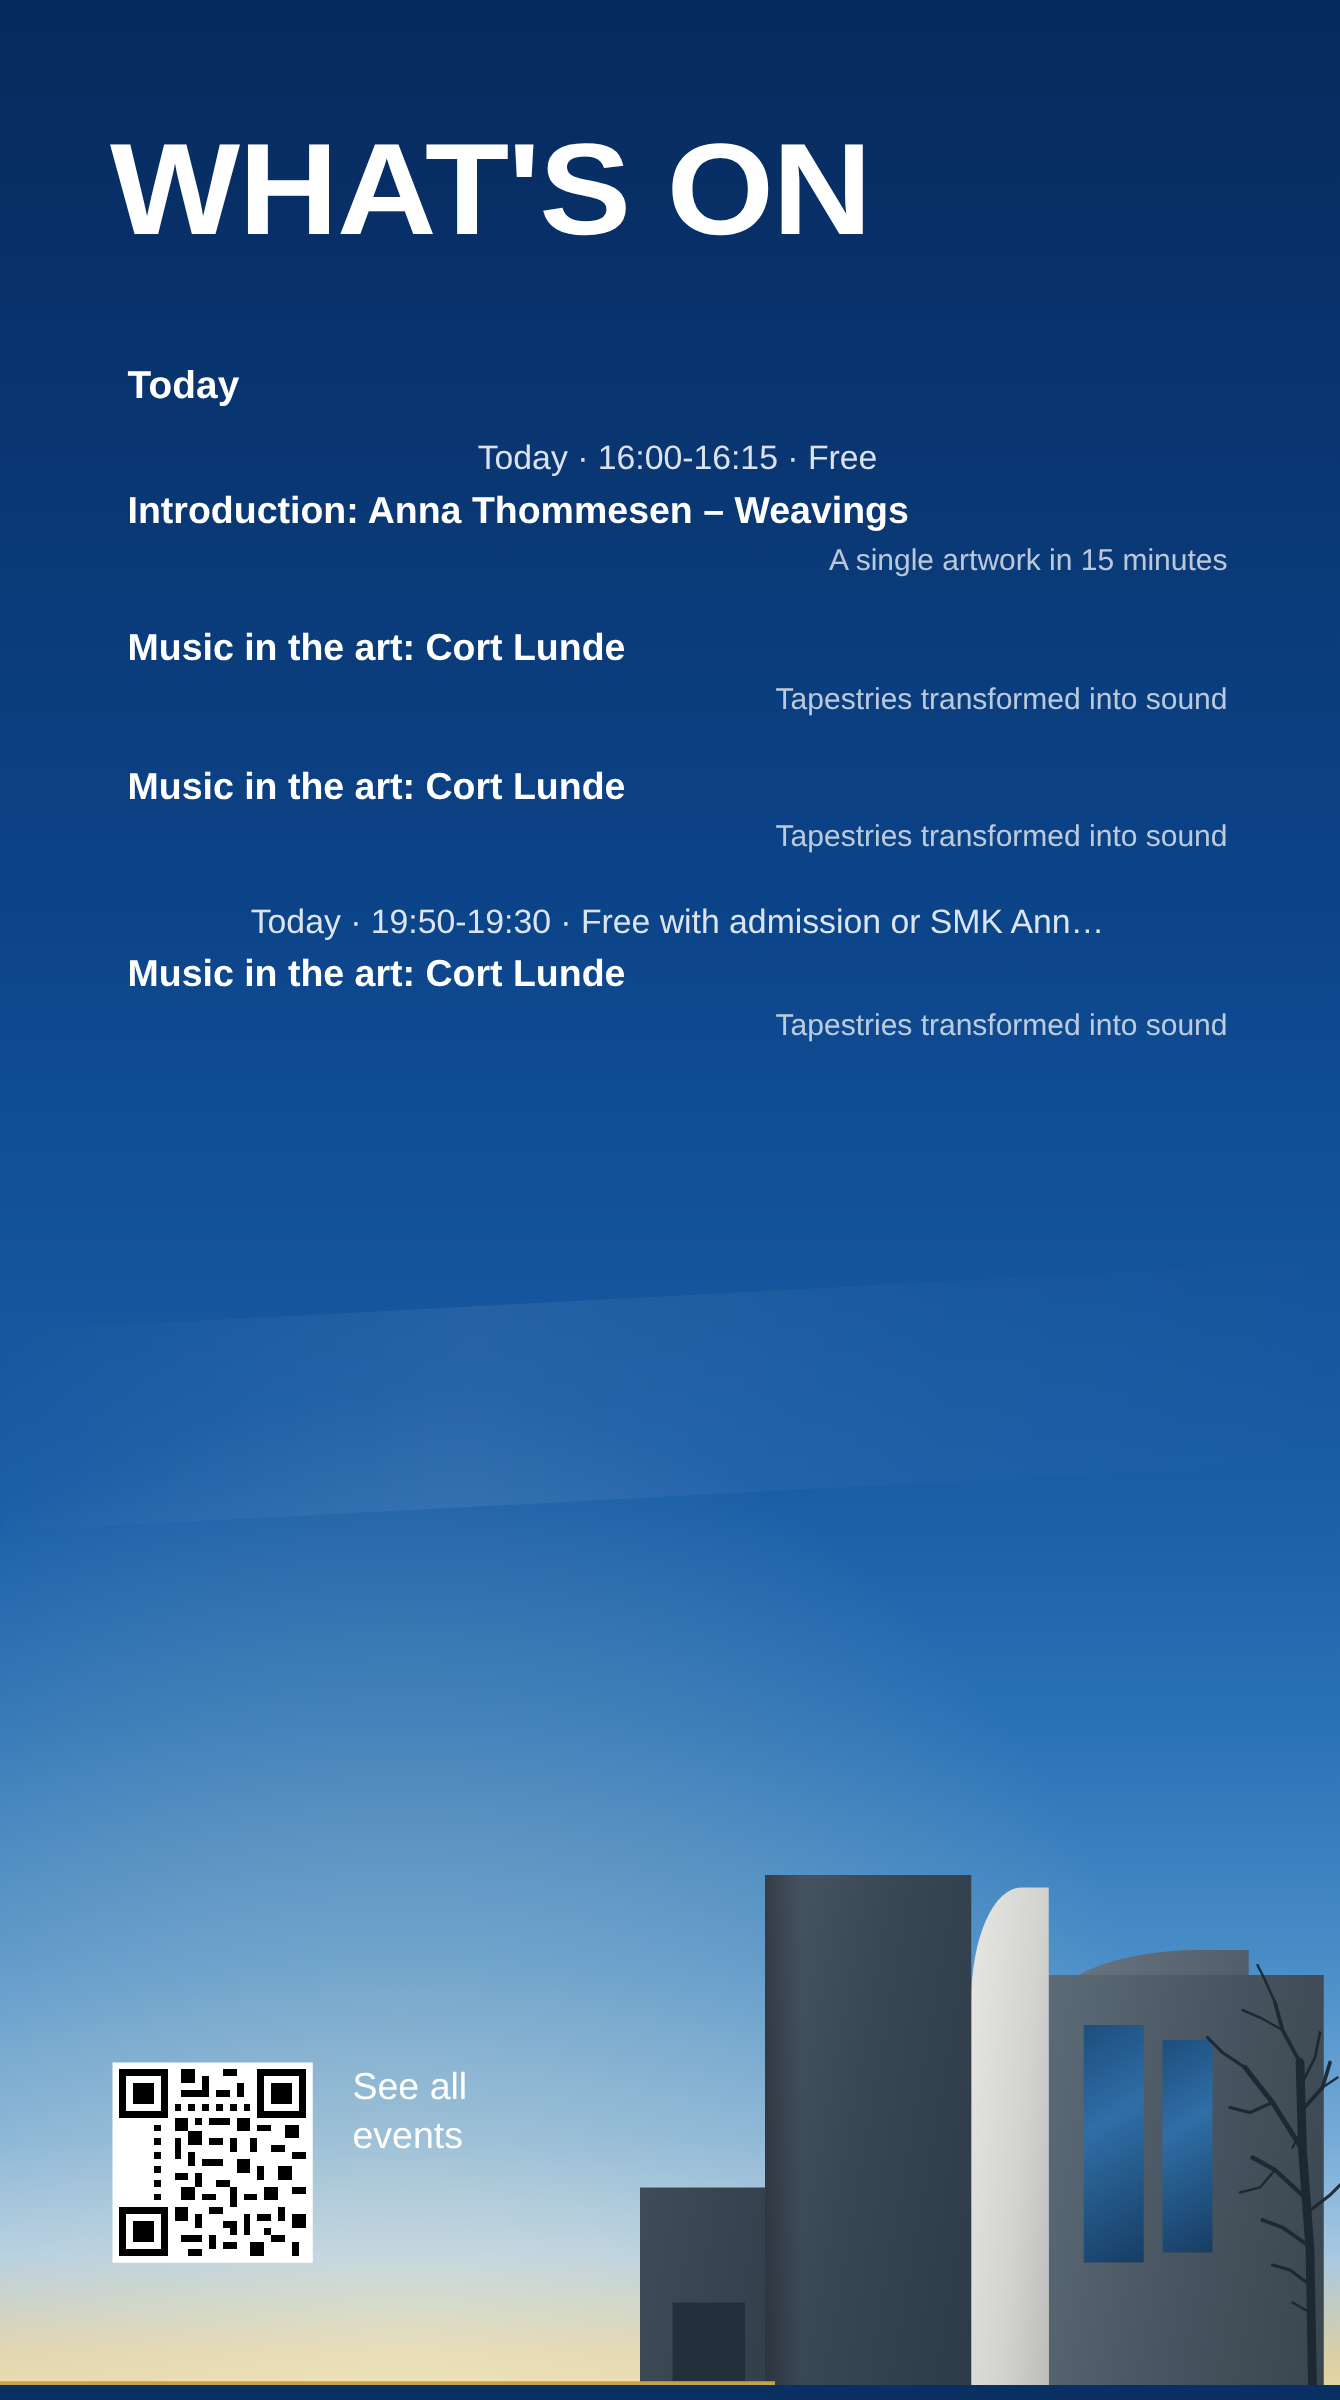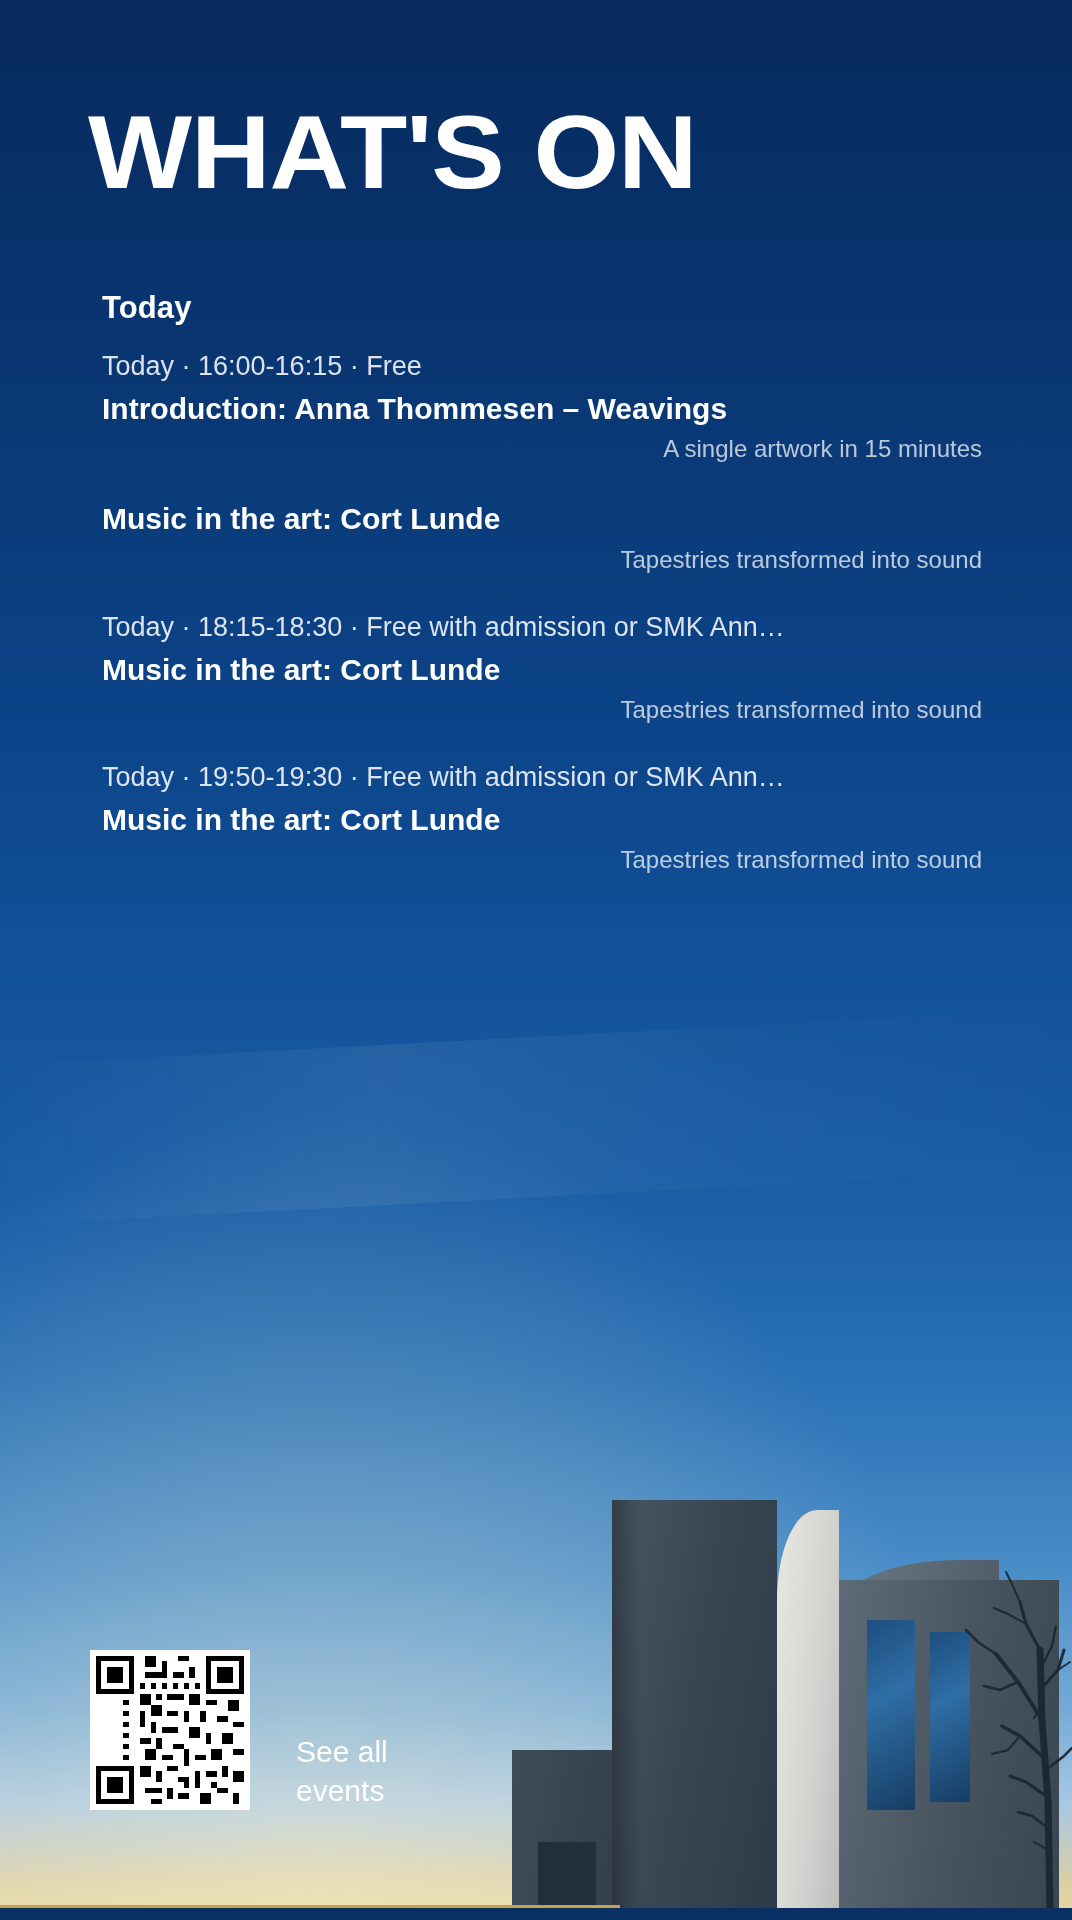--- a/index.html
+++ b/index.html
@@ -88,20 +88,21 @@
   }
   .event .meta {
     color: rgba(255,255,255,0.86);
     font-size: 27px;
     font-weight: 400;
     line-height: 1.25;
     white-space: nowrap;
     overflow: hidden;
     text-overflow: ellipsis;
     margin-bottom: 6px;
+    text-align: center;
   }
   .event .title {
     color: #ffffff;
     font-size: 30px;
     font-weight: 700;
     line-height: 1.25;
     margin-bottom: 7px;
     white-space: nowrap;
     overflow: hidden;
     text-overflow: ellipsis;
@@ -207,22 +208,22 @@
     height: 5px;
     background: #c8a24a;
   }
 
   
   .qr-block {
     position: absolute;
     left: 90px;
     bottom: 110px;
     display: flex;
-    align-items: flex-end;
-    gap: 46px;
+    align-items: flex-start;
+    gap: 32px;
   }
   .qr {
     width: 160px;
     height: 160px;
     background: #ffffff;
     padding: 0;
     display: block;
   }
   .cta {
     color: #ffffff;
@@ -284,21 +285,20 @@
       <div class="title">Introduction: Anna Thommesen – Weavings</div>
       <div class="sub">A single artwork in 15 minutes</div>
     </div>
 
     <div class="event">
       <div class="title">Music in the art: Cort Lunde</div>
       <div class="sub">Tapestries transformed into sound</div>
     </div>
 
     <div class="event">
-      <div class="meta">Today · 18:15-18:30 · Free with admission or SMK Ann…</div>
       <div class="title">Music in the art: Cort Lunde</div>
       <div class="sub">Tapestries transformed into sound</div>
     </div>
 
     <div class="event">
       <div class="meta">Today · 19:50-19:30 · Free with admission or SMK Ann…</div>
       <div class="title">Music in the art: Cort Lunde</div>
       <div class="sub">Tapestries transformed into sound</div>
     </div>
   </div>

